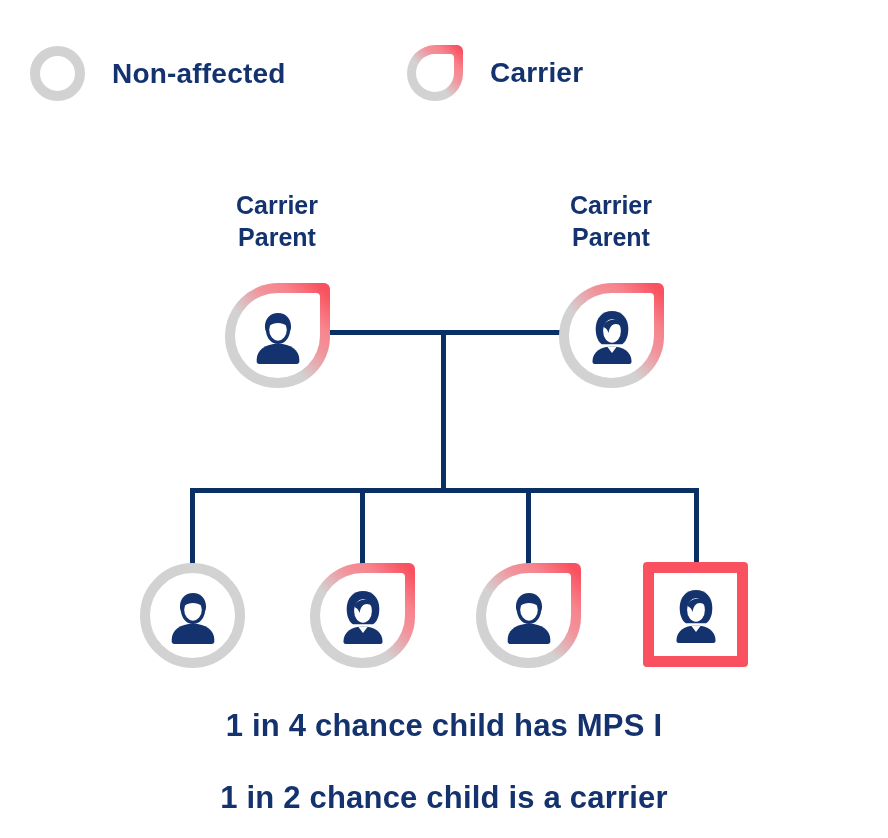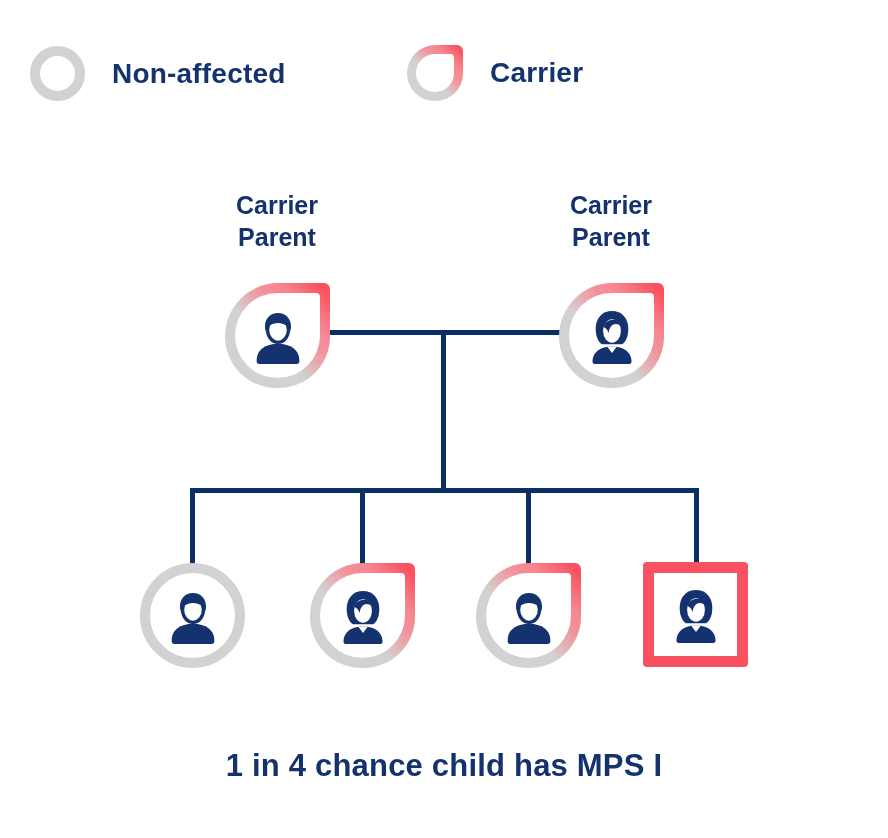--- a/index.html
+++ b/index.html
@@ -149,15 +149,16 @@
     <svg width="58" height="58" viewBox="0 0 64 64">
         <use href="#icon-male"></use>
       </svg>
   </div>
   <div class="sym tree-sym shape-square" style="left:643px;top:562px;">
     <svg width="58" height="58" viewBox="0 0 64 64">
         <use href="#icon-female"></use>
       </svg>
   </div>
 
-  <div class="caption" style="top:748px;">1 in 4 chance child has MPS I</div>
+  <div class="caption" style="top:708px;">1 in 4 chance child has MPS I</div>
+  <div class="caption" style="top:780px;">1 in 2 chance child is a carrier</div>
 
 </div>
 
 </body></html>

